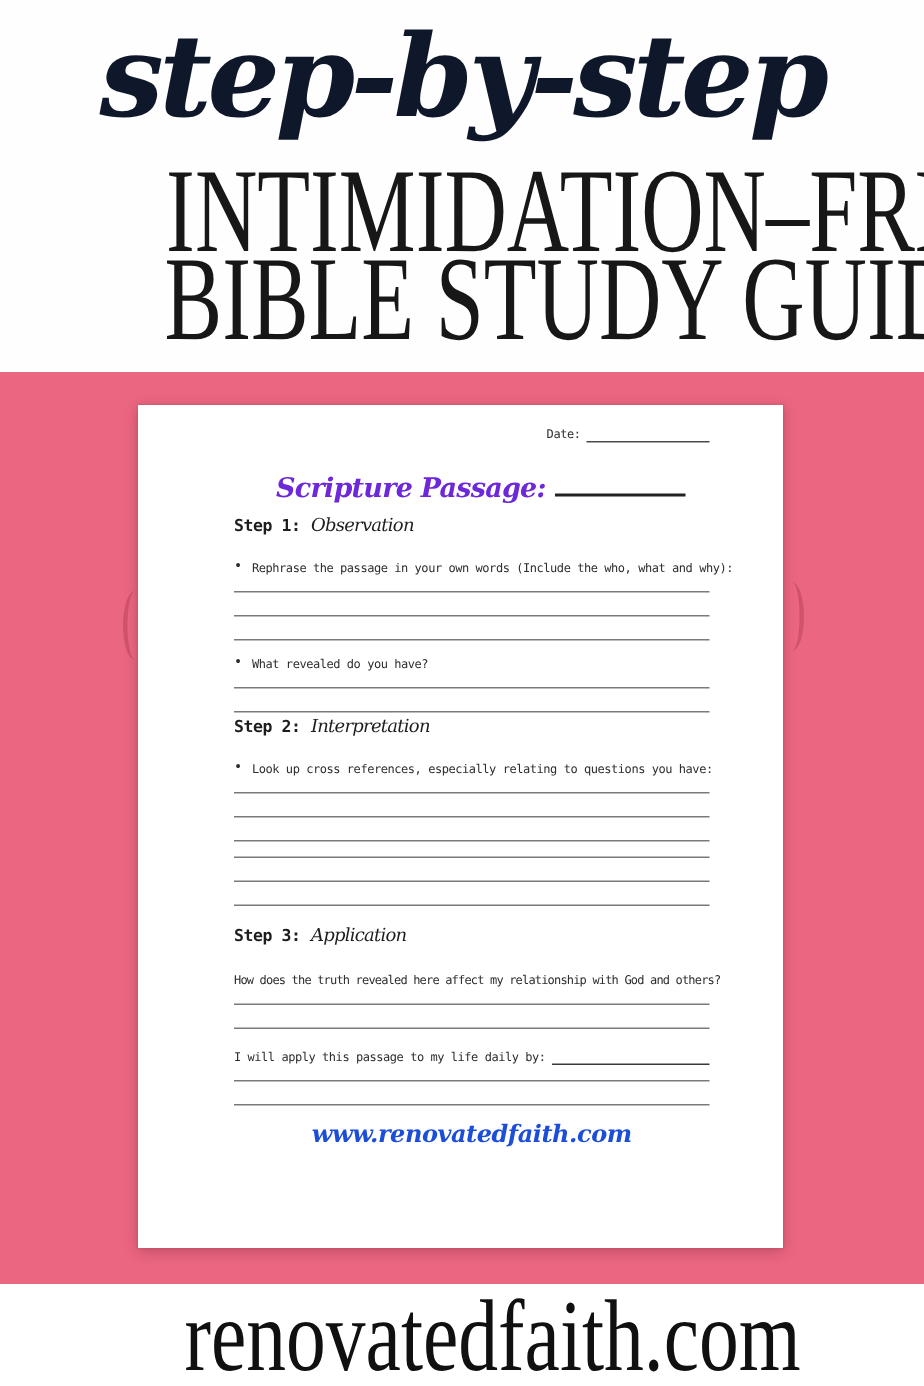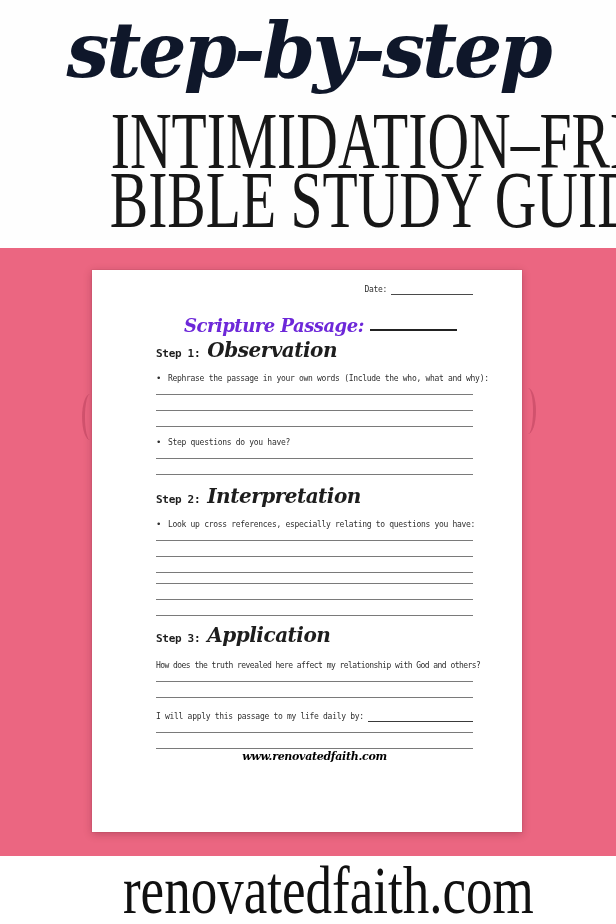--- a/index.html
+++ b/index.html
@@ -35,38 +35,38 @@
   .date-line { width:82px; height:9px; border-bottom:1px solid #4a4a4a; margin-left:4px; }
 
   .scripture-row { display:flex; align-items:flex-end; margin:10px 16px 0 28px; height:26px; }
   .script-label { font-family:"DejaVu Serif", serif; font-style:italic; font-weight:bold;
     font-size:18px; letter-spacing:-0.5px; color:#6d28d9; white-space:nowrap; }
   .fill-line { flex:1; border-bottom:2px solid #222222; height:2px; margin-left:6px; }
   .fill-line.thin { border-bottom-width:1px; }
 
   .step-heading { display:flex; align-items:baseline; height:18px; }
   .step-label { font-weight:bold; font-size:11px; letter-spacing:-0.3px; color:#1d1d1d; }
-  .step-title { font-family:"DejaVu Serif", serif; font-style:italic; font-weight:bold;
-    font-size:20px; letter-spacing:-0.5px; color:#1d1d1d; margin-left:7px; }
-  .mt14{margin-top:14px;text-align:right;} .mt16{margin-top:16px;} .mt12{margin-top:12px;} .mt10{margin-top:10px;}
+  .step-title { font-family:"DejaVu Serif", serif; font-style:italic; font-weight:normal;
+    font-size:12px; letter-spacing:-0.5px; color:#1d1d1d; margin-left:7px; }
+  .mt14{margin-top:14px;text-align:right;} .mt16{margin-top:4px;} .mt12{margin-top:12px;} .mt10{margin-top:10px;}
 
   .bullet-row { display:flex; margin-top:10px; }
   .bullet-dot { width:12px; flex:none; font-size:9px; line-height:11px; }
   .oneline { white-space:nowrap; }
   .tight { letter-spacing:-0.55px; }
 
   .ruled { height:16px; border-bottom:1px solid #7a7a7a; }
   .ruled.first { height:11px; }
 
   .apply-row { display:flex; align-items:flex-end; margin-top:12px; height:12px; }
   .apply-row .fill-line { border-bottom:1px solid #3a3a3a; margin-left:4px; }
 
-  .paper-url { margin-top:2px; text-align:center;
+  .paper-url { margin-top:13px; text-align:center;
     font-family:"DejaVu Serif", serif; font-style:italic; font-weight:bold;
-    font-size:11px; letter-spacing:-0.3px; color:#000000; }
+    font-size:16px; letter-spacing:-0.3px; color:#1d4ed8; }
 
   
   .bottom { position:absolute; top:856px; left:0; width:616px; height:68px; background:#ffffff;
     text-align:center;padding-left:40px; }
   .site { display:inline-block; font-family:"Liberation Serif", serif; font-size:68px;
     line-height:68px; color:#101010; transform:scaleX(0.78); transform-origin:center top;
     white-space:nowrap; }
 </style>
 </head>
 <body>
@@ -109,21 +109,21 @@
       <div class="bullet-row">
         <span class="bullet-dot">•</span>
         <span class="oneline">Rephrase the passage in your own words (Include the who, what and why):</span>
       </div>
       <div class="ruled first"></div>
       <div class="ruled"></div>
       <div class="ruled"></div>
 
       <div class="bullet-row mt12">
         <span class="bullet-dot">•</span>
-        <span class="oneline">Step questions do you have?</span>
+        <span class="oneline">What revealed do you have?</span>
       </div>
       <div class="ruled first"></div>
       <div class="ruled"></div>
 
       <div class="step-heading mt16">
         <span class="step-label">Step 2:</span>
         <span class="step-title">Interpretation</span>
       </div>
 
       <div class="bullet-row">

